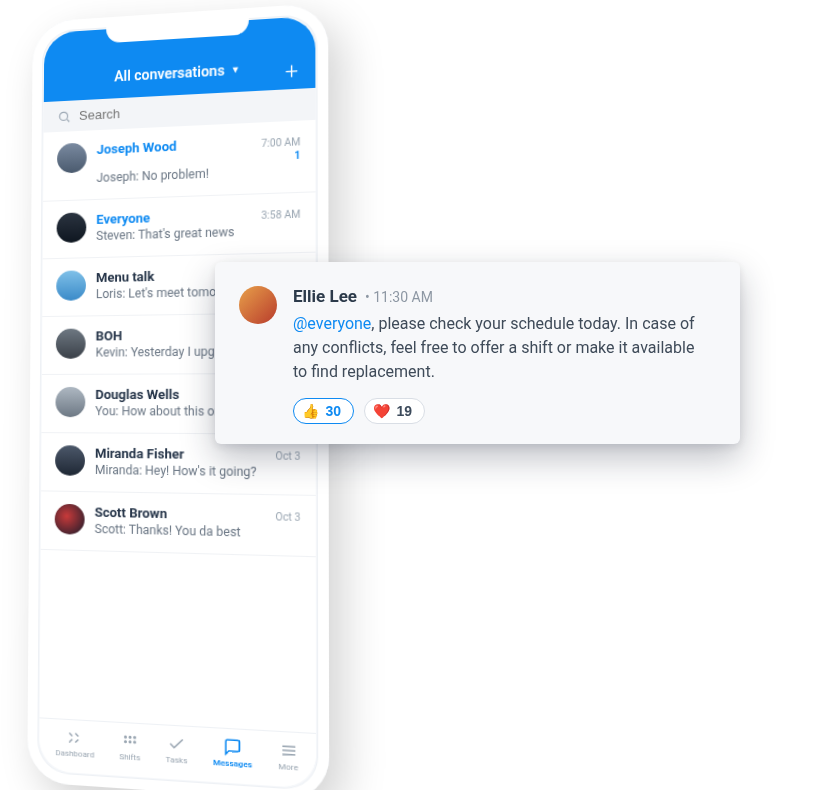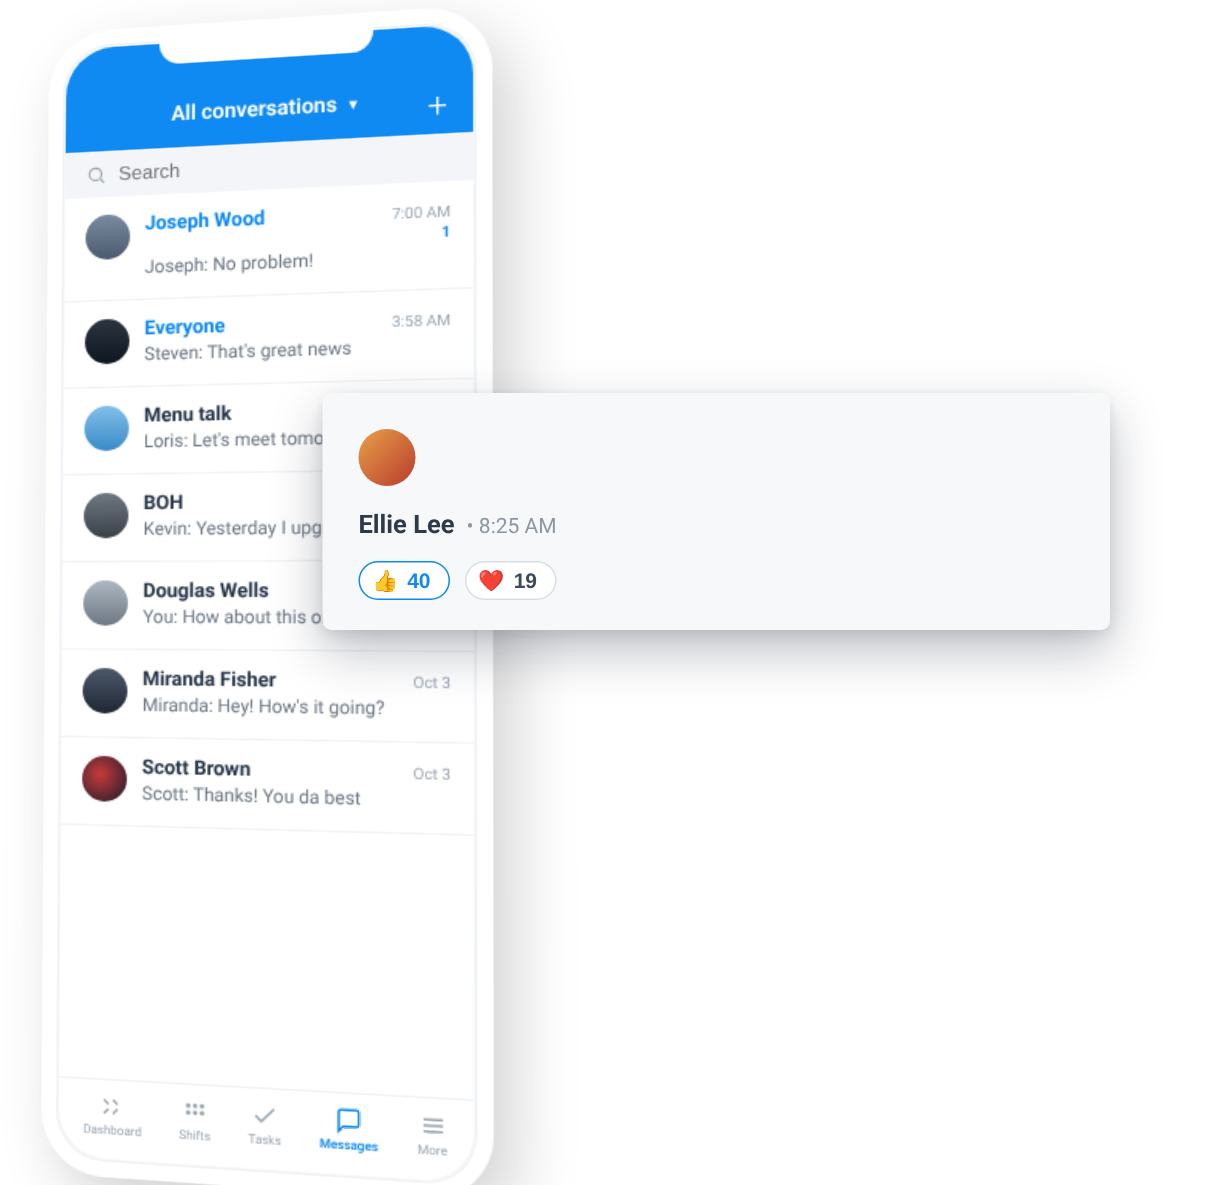--- a/index.html
+++ b/index.html
@@ -137,21 +137,20 @@
     position: absolute;
     left: 215px;
     top: 262px;
     width: 525px;
     background: #f7f8fa;
     border-radius: 6px;
     box-shadow: 0 14px 34px rgba(20,30,50,0.28), 0 3px 10px rgba(20,30,50,0.10);
     padding: 24px 28px 20px 24px;
     display: flex;
     gap: 16px;
-    flex-direction: column;
   }
   .card-avatar {
     width: 38px; height: 38px; border-radius: 50%;
     flex-shrink: 0;
     background: linear-gradient(135deg,#e8a04a,#b83c2c);
   }
   .card-body { flex: 1; }
   .card-head { display: flex; align-items: baseline; gap: 8px; margin-bottom: 6px;}
   .card-name { font-size: 17px; font-weight: 700; color: #2c3a4a; }
   .card-time { font-size: 14px; color: #8d97a3; }
@@ -332,26 +331,29 @@
     </div>
 
   </div>
 </div>
 
 <div class="card">
   <div class="card-avatar"></div>
   <div class="card-body">
     <div class="card-head">
       <span class="card-name">Ellie Lee</span>
-      <span class="card-time">8:25 AM</span>
+      <span class="card-time">11:30 AM</span>
+    </div>
+    <div class="card-text">
+      <span class="mention">@everyone</span><span>, please check your schedule today. In case of any conflicts, feel free to offer a shift or make it available to find replacement.</span>
     </div>
     <div class="reactions">
       <button class="react primary">
         <span>👍</span>
-        <span>40</span>
+        <span>30</span>
       </button>
       <button class="react">
         <span>❤️</span>
         <span>19</span>
       </button>
     </div>
   </div>
 </div>
 
 </body></html>

